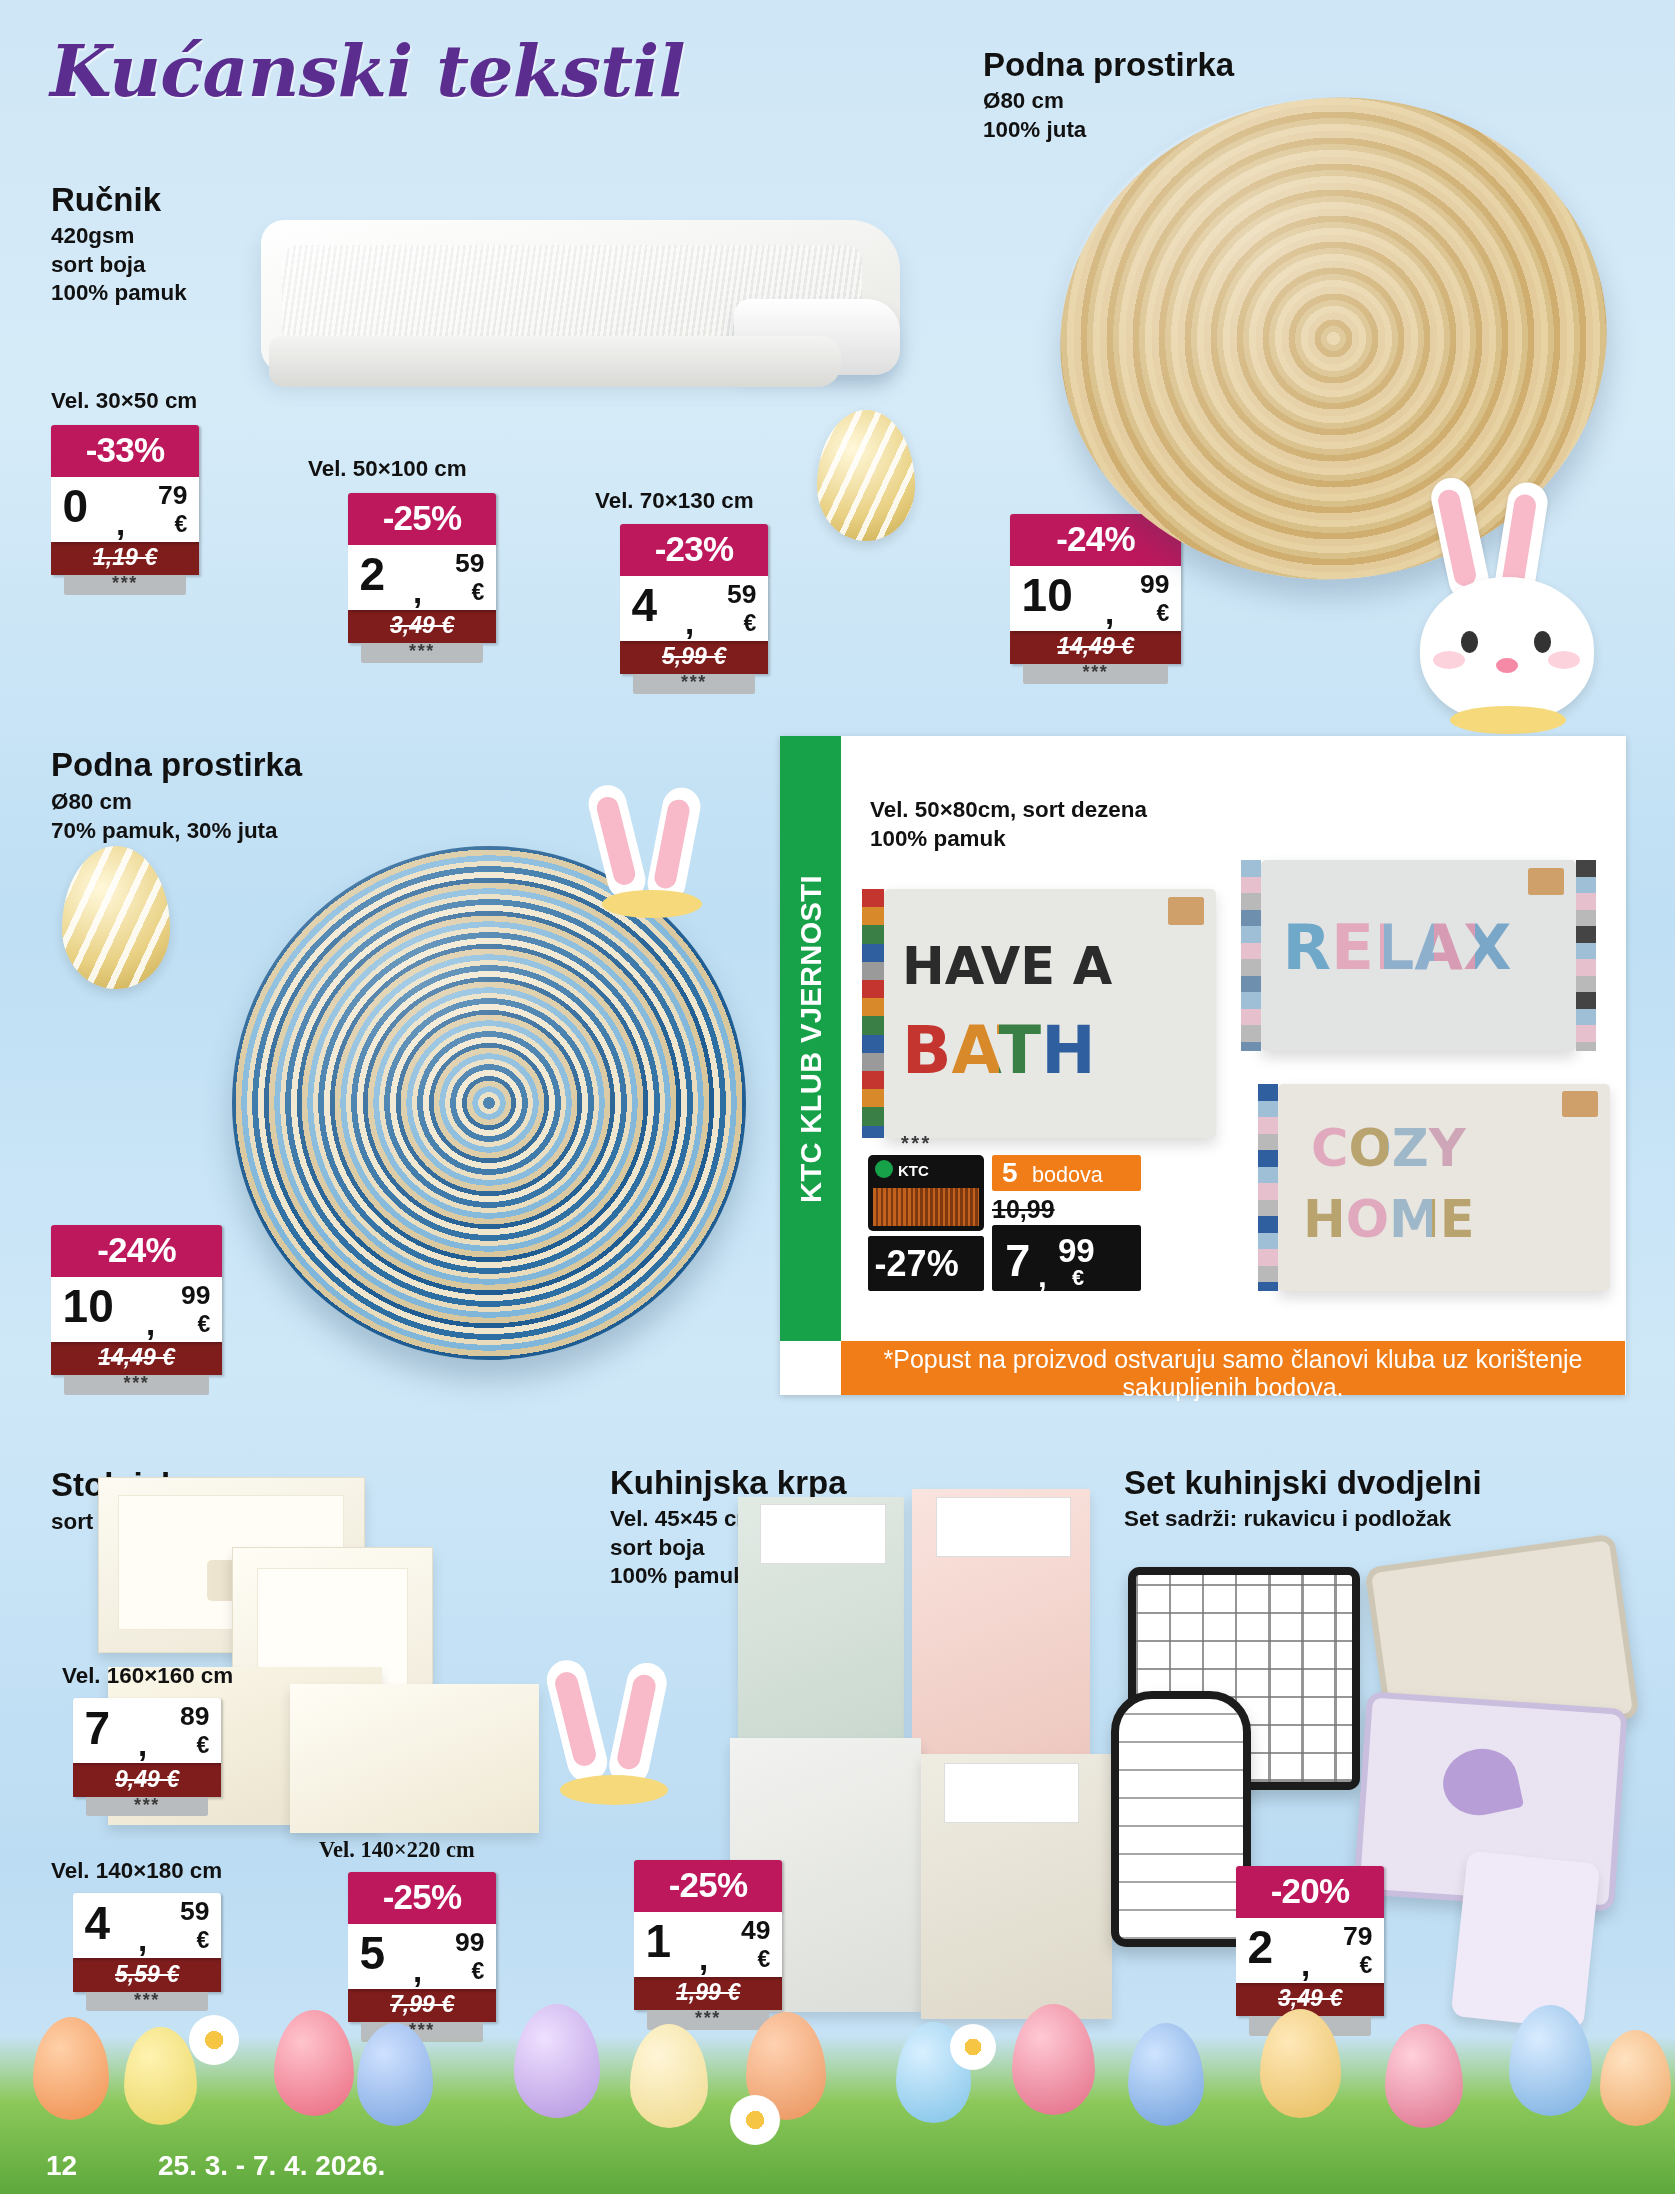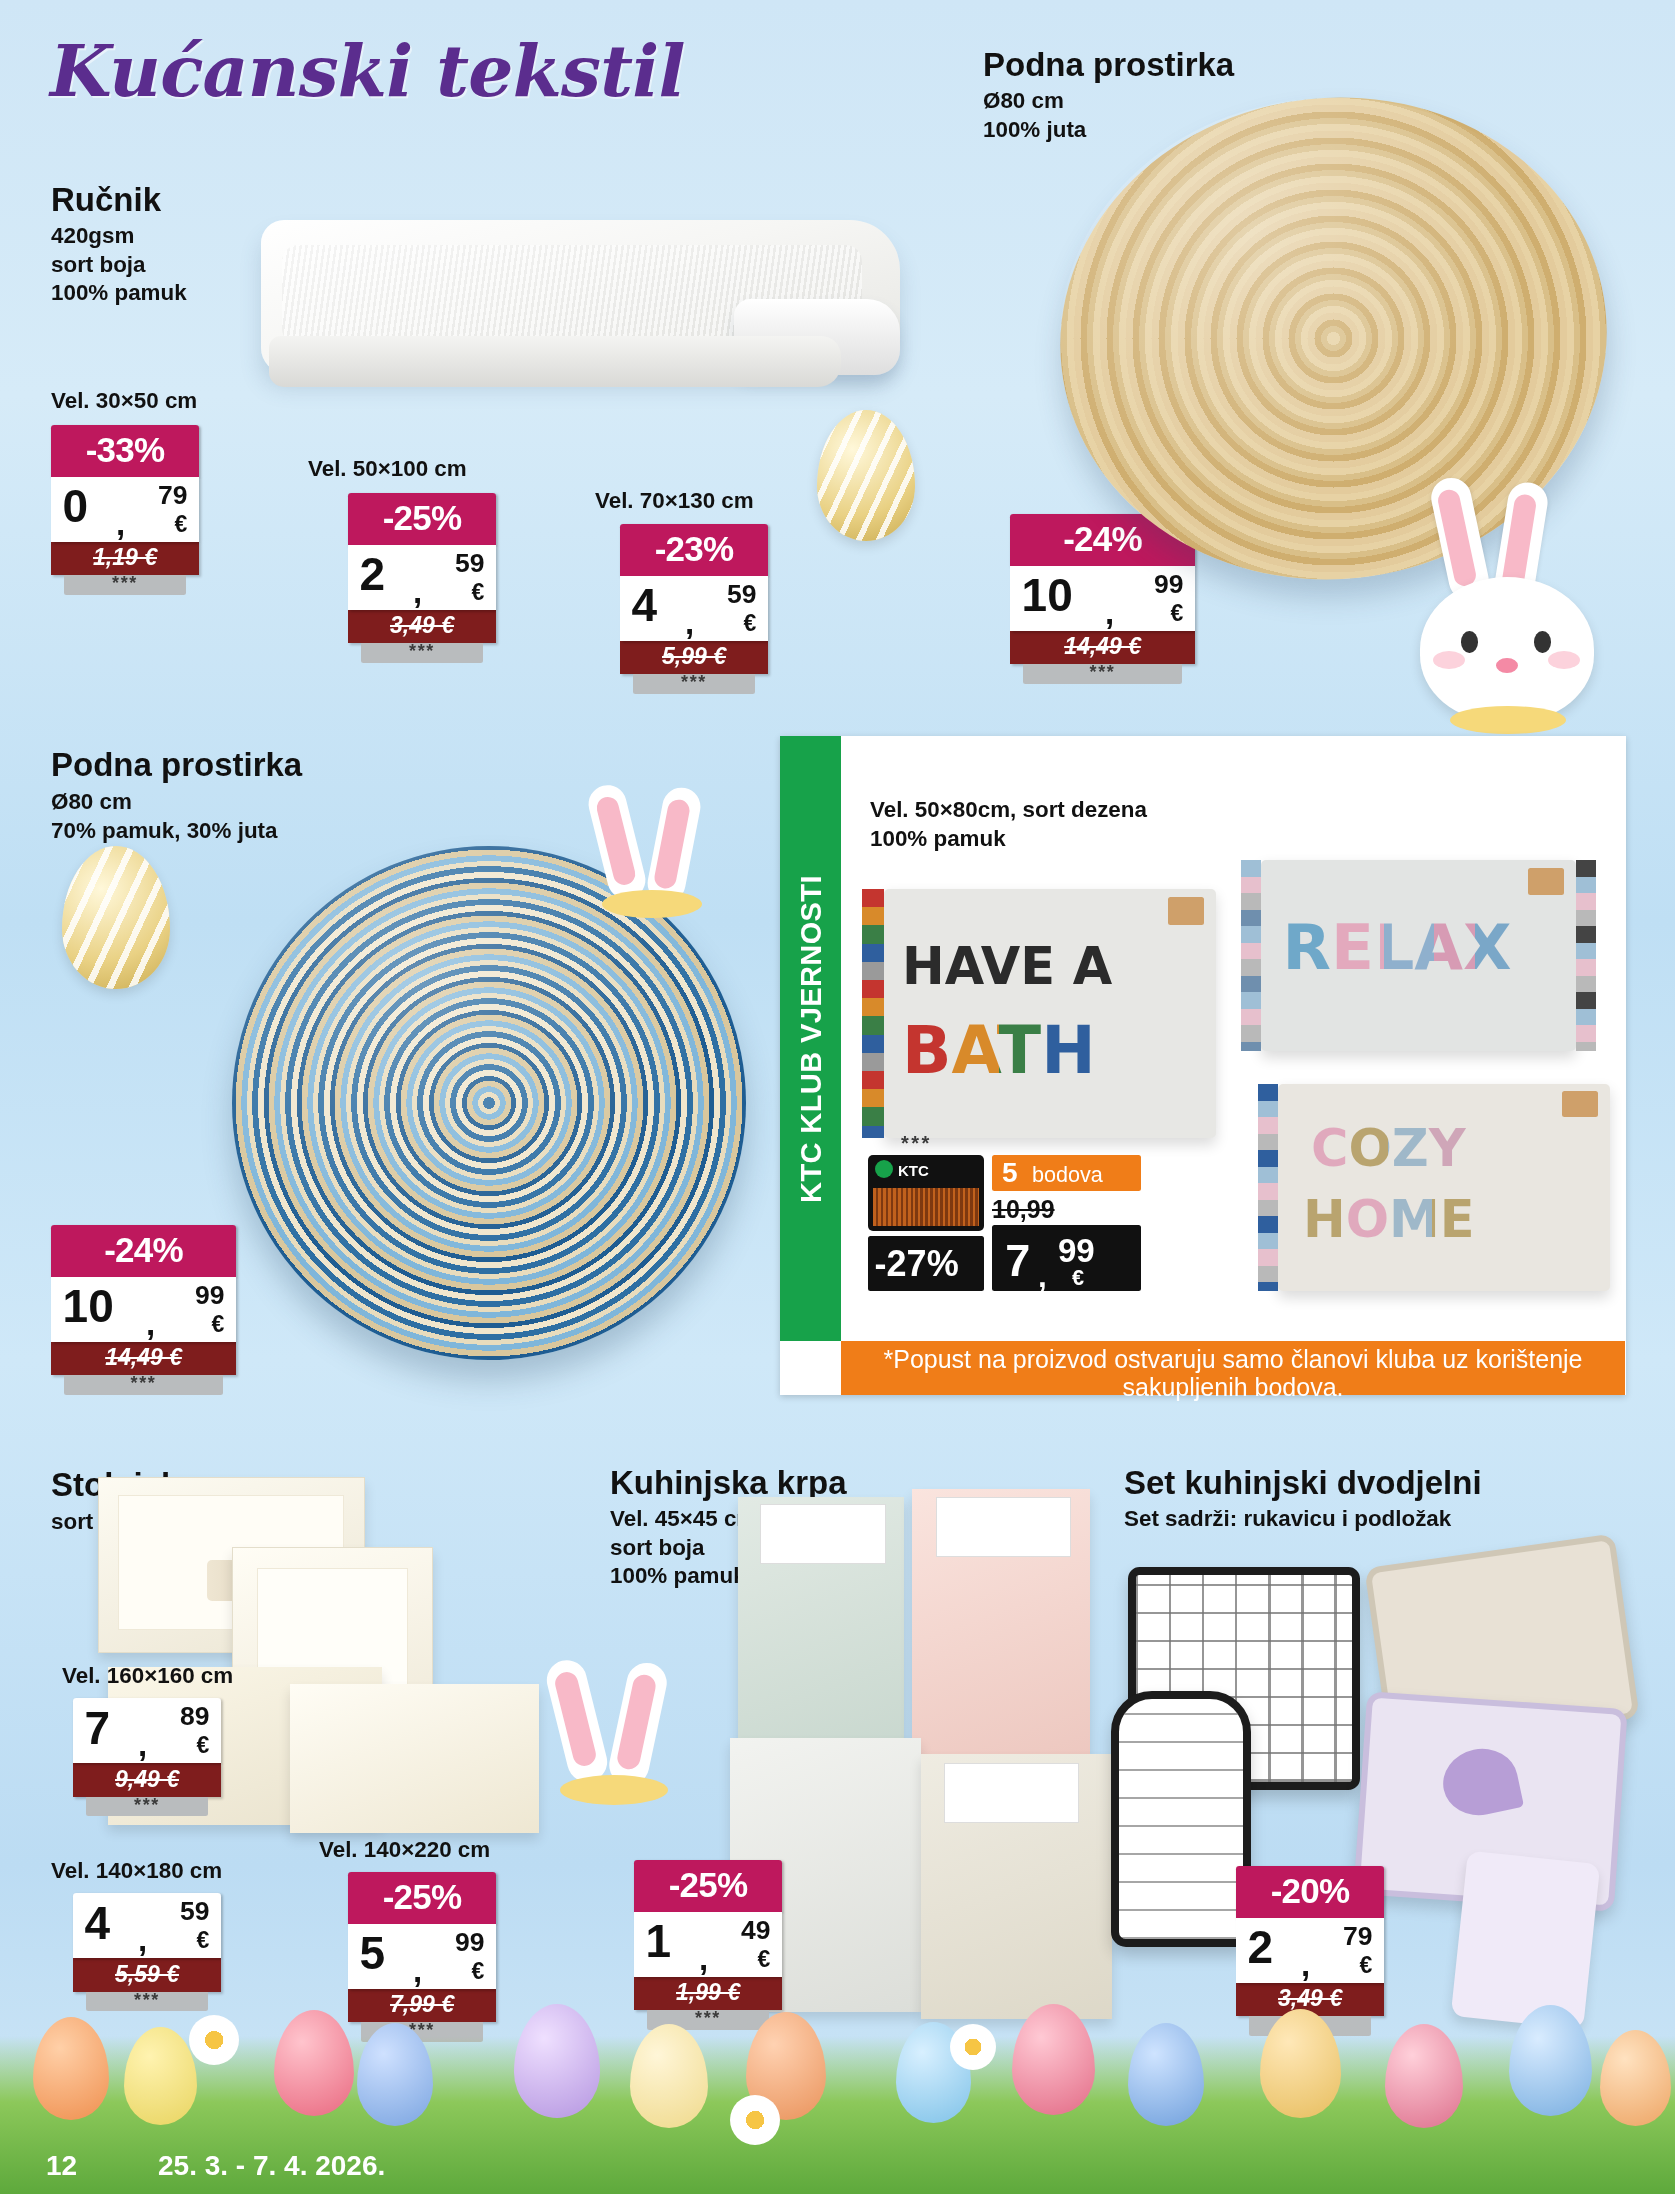--- a/index.html
+++ b/index.html
@@ -42,21 +42,21 @@
   .tag .comma{position:absolute;left:65px;top:28px;font-size:33px;font-weight:bold;color:#111;}
   .tag .old{
     background:#7f1d1d;color:#fff;font-weight:bold;font-style:italic;font-size:23px;text-align:center;
     padding:2.5px 0 4.1px;text-decoration:line-through;box-shadow:1.7px 1.7px 2.5px rgba(0,0,0,.2);
   }
   .tag .stars{
     background:#b9bcbe;color:#3b3b3b;text-align:center;font-size:18px;font-weight:bold;
     padding:0 0 1.7px;border-radius:0 0 2.5px 2.5px;letter-spacing:1.7px;height:18px;line-height:16.6px;
     margin:0 13.3px;
   }
-  .tag.wide{width:185px;}
+  .tag.wide{width:171px;}
   .tag.wide .big{font-size:46px;}
   
   #loyalty{
     left:780px;top:736px;width:846px;height:659px;background:#fff;
     box-shadow:0 1.7px 6.6px rgba(0,0,0,.18);
   }
   #loyalty-bar{
     position:absolute;left:0;top:0;width:61px;height:605px;background:#17a24a;
   }
   #loyalty-bar span{
@@ -355,21 +355,21 @@
   <div class="price" style="border-radius:3.3px 3.3px 0 0;">
     <div class="big">4</div>
     <div class="comma">,</div>
     <div class="cent">59</div>
     <div class="eur">€</div>
   </div>
   <div class="old">5,59 €</div>
   <div class="stars">***</div>
 </div>
 
-<div class="abs vel" style="left:319px;top:1837px;">Vel. 140×220 cm</div>
+<div class="abs vel" style="left:319px;top:1837px;font-family:Liberation Serif, serif;">Vel. 140×220 cm</div>
 <div class="tag" style="left:348px;top:1872px;">
   <div class="disc">-25%</div>
   <div class="price">
     <div class="big">5</div>
     <div class="comma">,</div>
     <div class="cent">99</div>
     <div class="eur">€</div>
   </div>
   <div class="old">7,99 €</div>
   <div class="stars">***</div>

